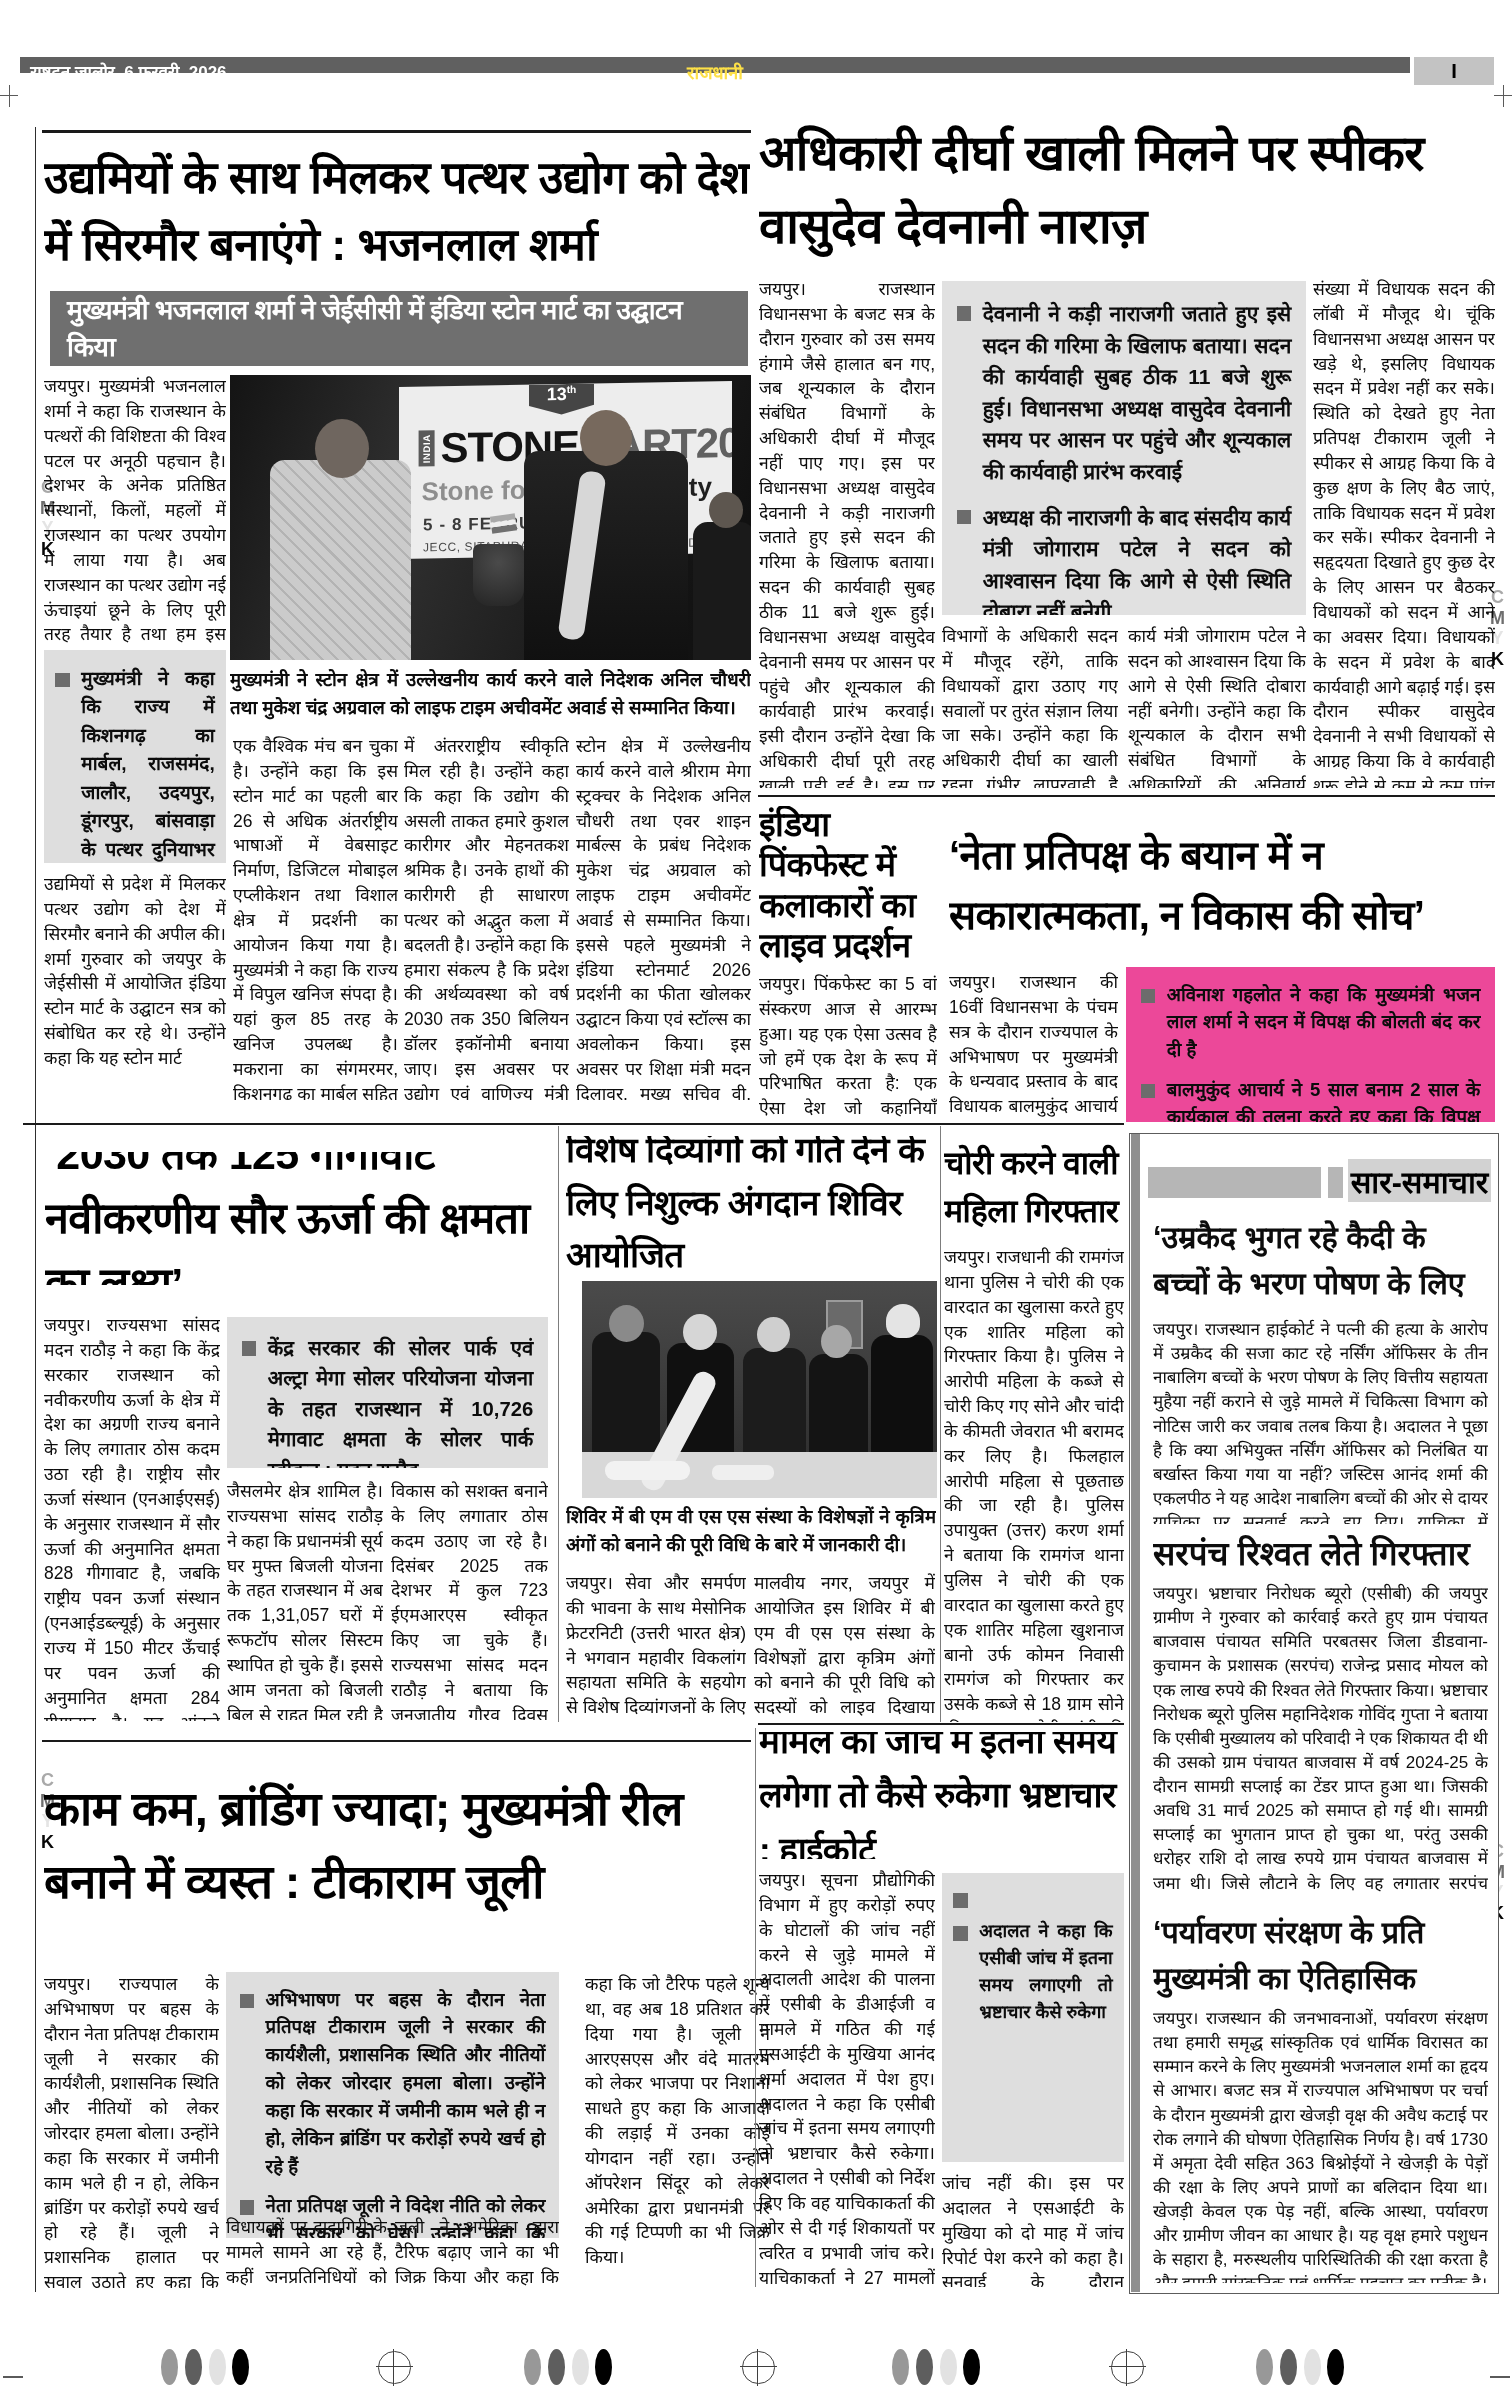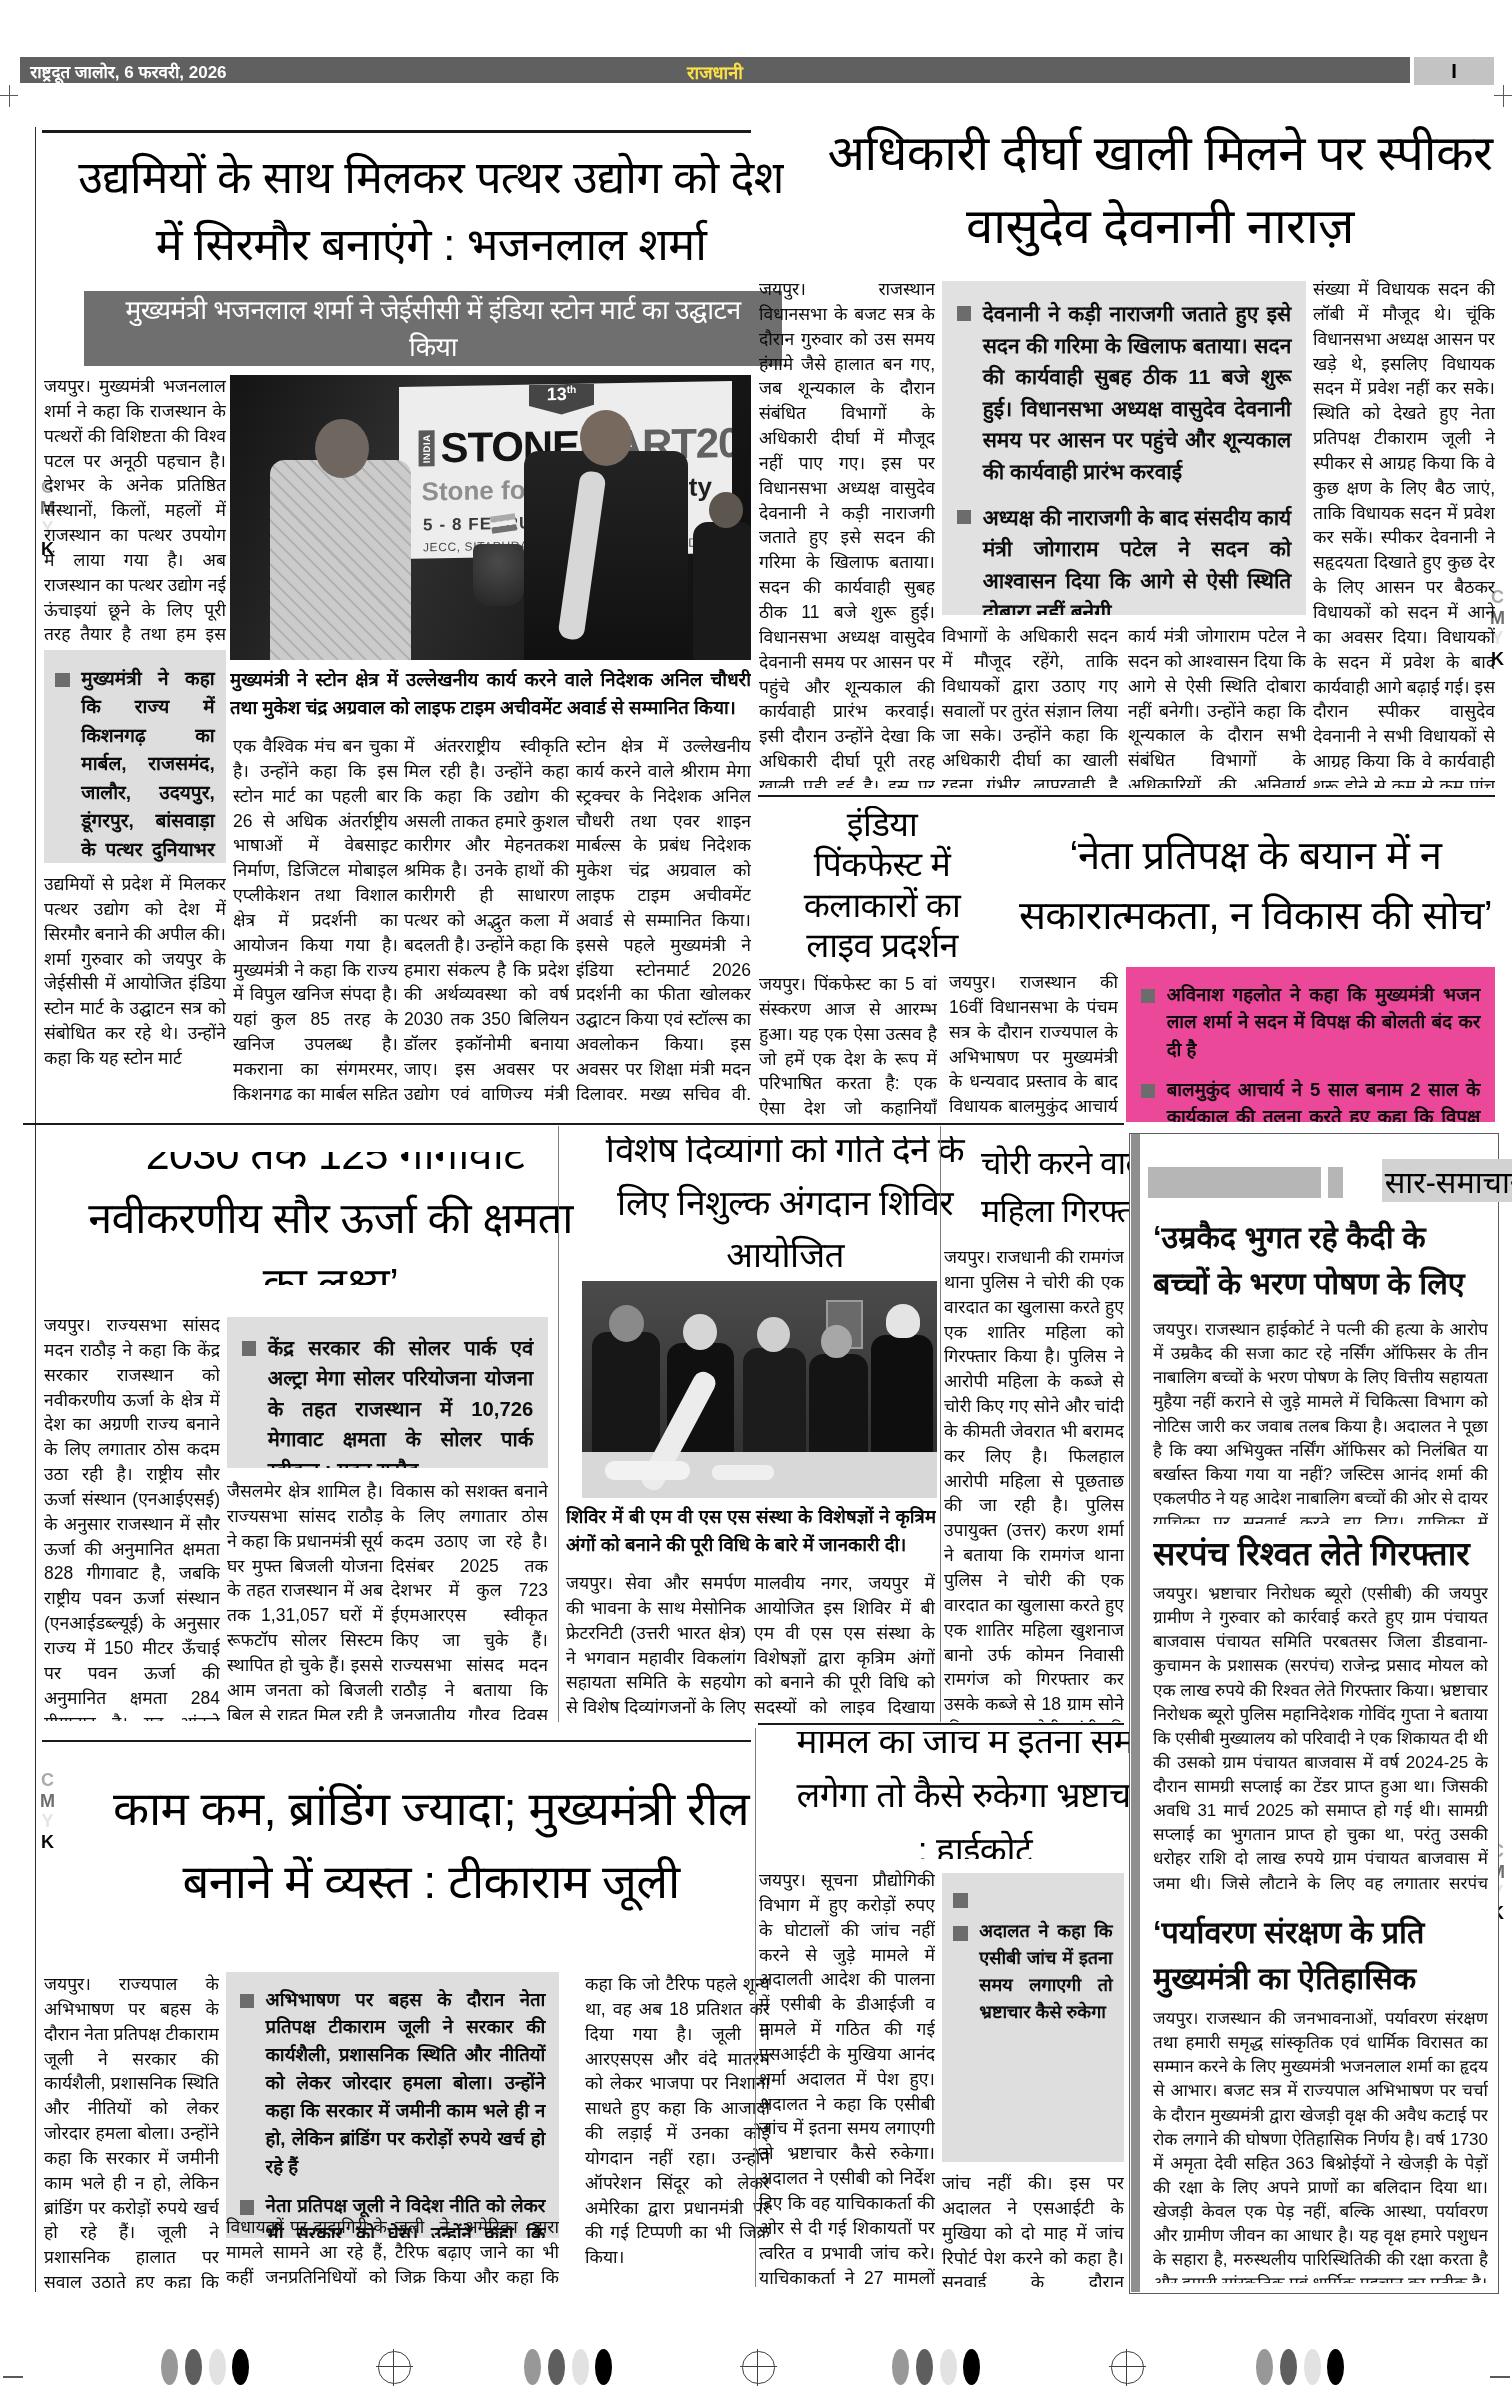--- a/index.html
+++ b/index.html
@@ -1,20 +1,20 @@
 <!DOCTYPE html>
 <html style="font-size:9px"><head>
 <meta charset="utf-8">
 <style>
   html,body{margin:0;padding:0;background:#e8e8e8;}
   .page{position:relative;width:1512px;height:2401px;background:#ffffff;overflow:hidden;
         font-family:"Liberation Sans","DejaVu Sans",sans-serif;color:#0c0c0c;}
   .abs{position:absolute;}
-  .hl{display:flex;align-items:center;justify-content:center;text-align:center;
-      font-weight:400;color:#000;overflow:hidden;letter-spacing:-0.6px;margin-left:34px;}
+  .hl{display:flex;align-items:center;justify-content:center;
+      font-weight:700;color:#000;overflow:hidden;letter-spacing:-0.6px;}
   .bt{font-size:17.5px;line-height:1.42;text-align:justify;overflow:hidden;word-break:break-word;}
   .cap{font-weight:700;font-size:18.6px;line-height:1.5;text-align:justify;overflow:hidden;}
   .gbox{background:#dedede;overflow:hidden;box-sizing:border-box;}
   .bitem{display:flex;gap:11.3px;margin-bottom:14.7px;}
   .bsq{width:14.7px;height:14.7px;background:#6c6c6c;flex:none;margin-top:8px;}
   .btx{font-weight:700;line-height:1.5;text-align:justify;}
   .rule-h{background:#1a1a1a;}
   .rule-v{background:#7d7d7d;}
   .cmyk div{font-weight:700;font-size:18px;line-height:1.15;text-align:center;}
   .c-c{color:#a9a9a9}.c-m{color:#6e6e6e}.c-y{color:#e4e4e4}.c-k{color:#070707}
@@ -24,21 +24,21 @@
   .cross i{position:absolute;background:#5a5a5a;}
   .photo{overflow:hidden;}
   .fig{position:absolute;border-radius:14.7px 14.7px 0 0;}
   .head{position:absolute;border-radius:50%;}
 </style>
 </head>
 <body>
 
 <div class="page">
 
-  <div class="abs" style="left:20px;top:57px;width:1390px;height:26px;background:#606060;">
+  <div class="abs" style="left:20px;top:57px;width:1390px;height:16px;background:#606060;">
     <span class="abs" style="left:10.2px;top:3.4px;color:#fff;font-weight:700;font-size:17px;">राष्ट्रदूत जालोर, 6 फरवरी, 2026</span>
     <span class="abs" style="left:0;right:0;top:2.8px;text-align:center;color:#fde047;font-weight:700;font-size:18px;">राजधानी</span>
   </div>
   <div class="abs" style="left:1414px;top:57px;width:80px;height:28px;background:#c3c3c3;text-align:center;">
     <span style="font-weight:700;font-size:20.3px;line-height:28px;color:#000;">I</span>
   </div>
 
   <div class="abs cross" style="left:0;top:85px;width:18px;height:21.5px;">
     <i style="left:0;top:10.2px;width:18px;height:1.1px;"></i>
       <i style="left:8.5px;top:0;width:1.1px;height:21.5px;"></i>

